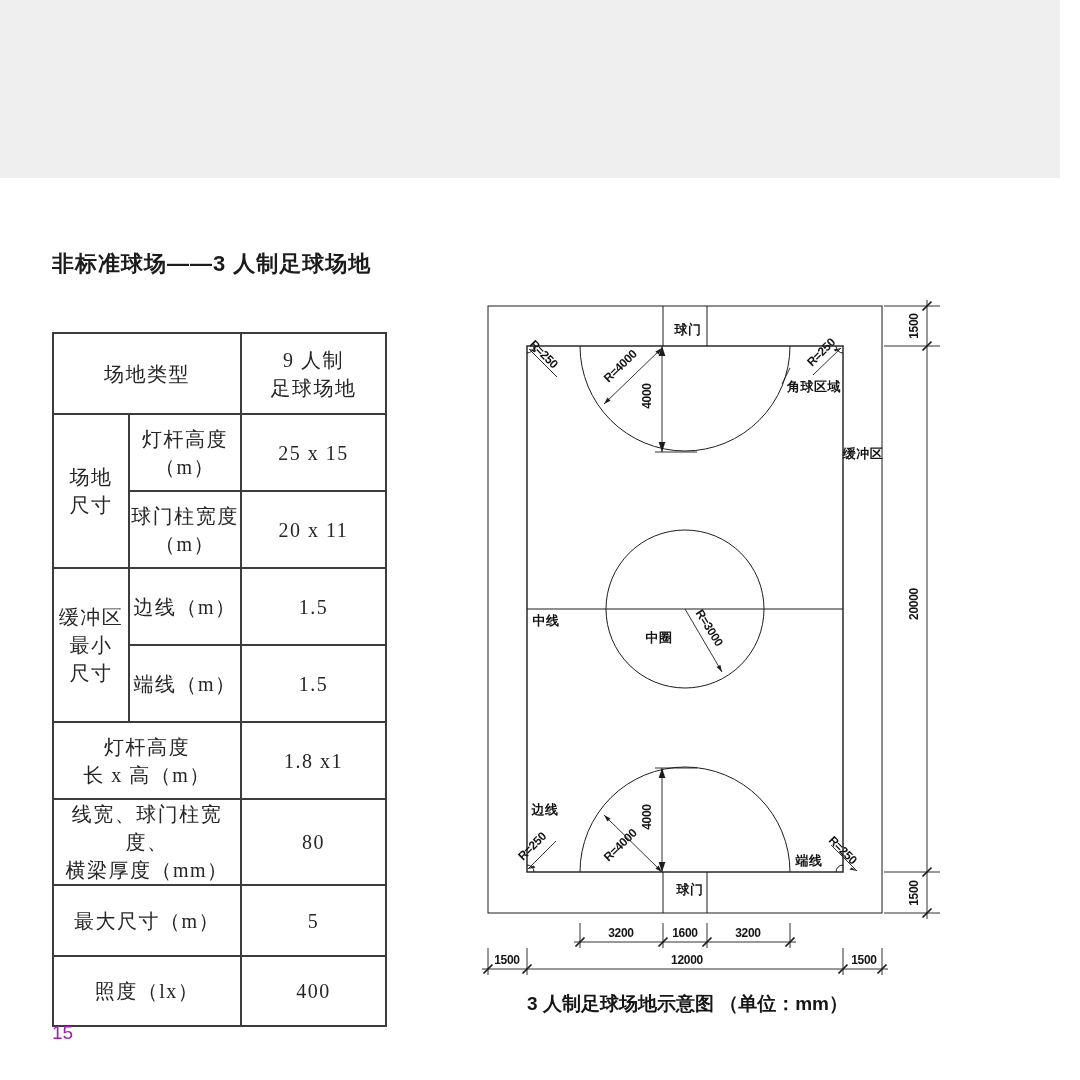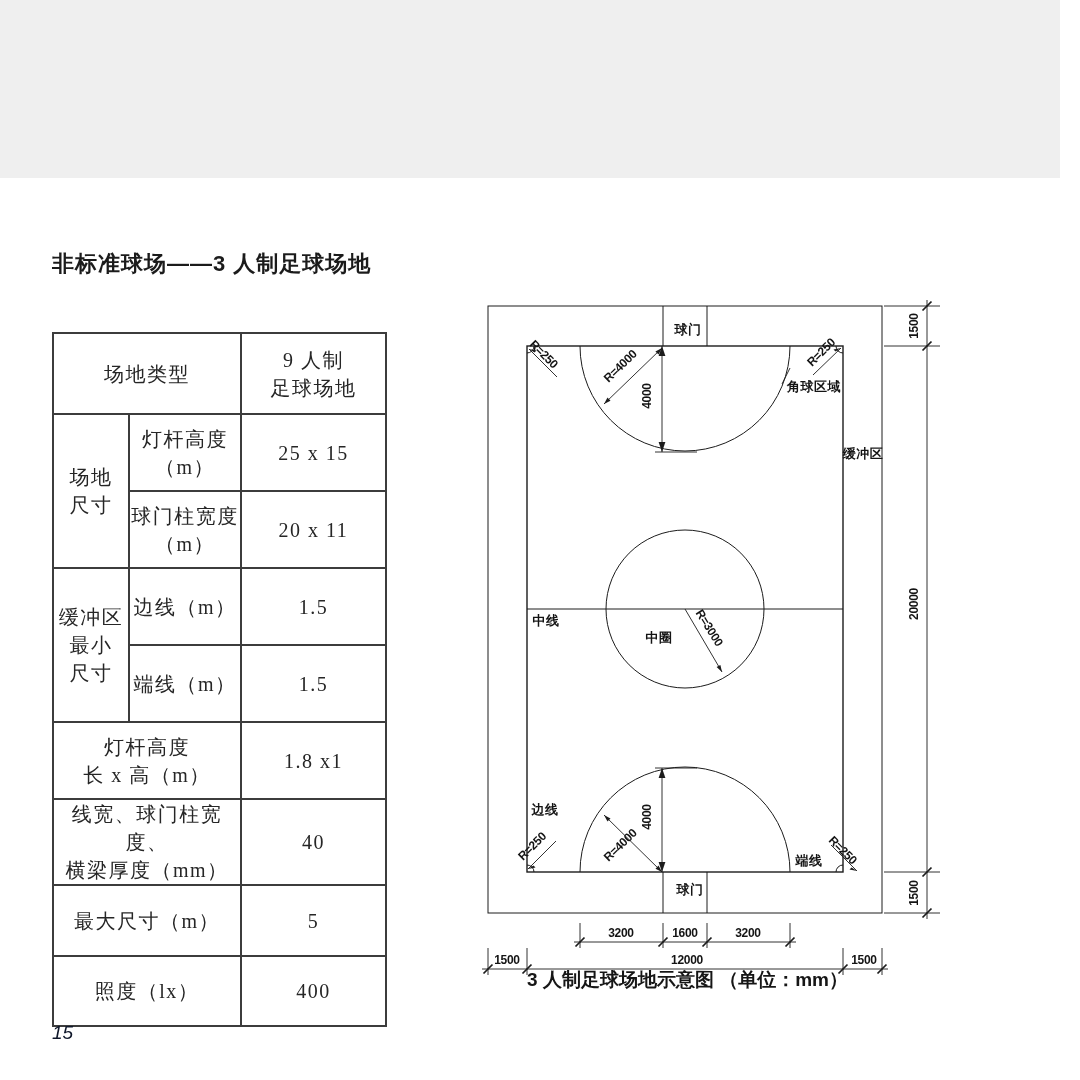--- a/index.html
+++ b/index.html
@@ -25,24 +25,24 @@
   svg text { font-family:"Liberation Sans", sans-serif; fill:#141414; }
   svg .cn  { font-size:13px; font-weight:600; letter-spacing:0.5px; }
   svg .dim { font-size:12px; font-weight:bold; letter-spacing:-0.3px; }
   svg .thin  { stroke:#1c1c1c; stroke-width:1;   fill:none; }
   svg .bold  { stroke:#1c1c1c; stroke-width:1.4; fill:none; }
   svg .dline { stroke:#1c1c1c; stroke-width:0.9; fill:none; }
   svg .tick  { stroke:#1c1c1c; stroke-width:1.7; fill:none; }
   svg .arr   { fill:#1c1c1c; stroke:none; }
 
   .caption {
-    position:absolute; left:480px; top:967px; width:415px; text-align:center;
+    position:absolute; left:480px; top:991px; width:415px; text-align:center;
     font-size:19px; font-weight:bold; color:#161616; white-space:pre;
   }
-  .pagenum { position:absolute; left:52px; top:1022px; font-size:19px; color:#0f172a;font-style:italic; }
+  .pagenum { position:absolute; left:52px; top:1022px; font-size:19px; color:#a21caf; }
 </style>
 </head>
 <body>
 
 <div id="canvas">
 
   <div class="topbar"></div>
 
   <div class="doc-title">非标准球场——3 人制足球场地</div>
 
@@ -82,21 +82,21 @@
       <td>1.5</td>
     </tr>
     <tr style="height:77px">
       <td colspan="2">灯杆高度
 长 x 高（m）</td>
       <td>1.8 x1</td>
     </tr>
     <tr style="height:78px">
       <td colspan="2">线宽、球门柱宽度、
 横梁厚度（mm）</td>
-      <td>40</td>
+      <td>80</td>
     </tr>
     <tr style="height:71px">
       <td colspan="2">最大尺寸（m）</td>
       <td>5</td>
     </tr>
     <tr style="height:70px">
       <td colspan="2">照度（lx）</td>
       <td>400</td>
     </tr>
   </tbody>

